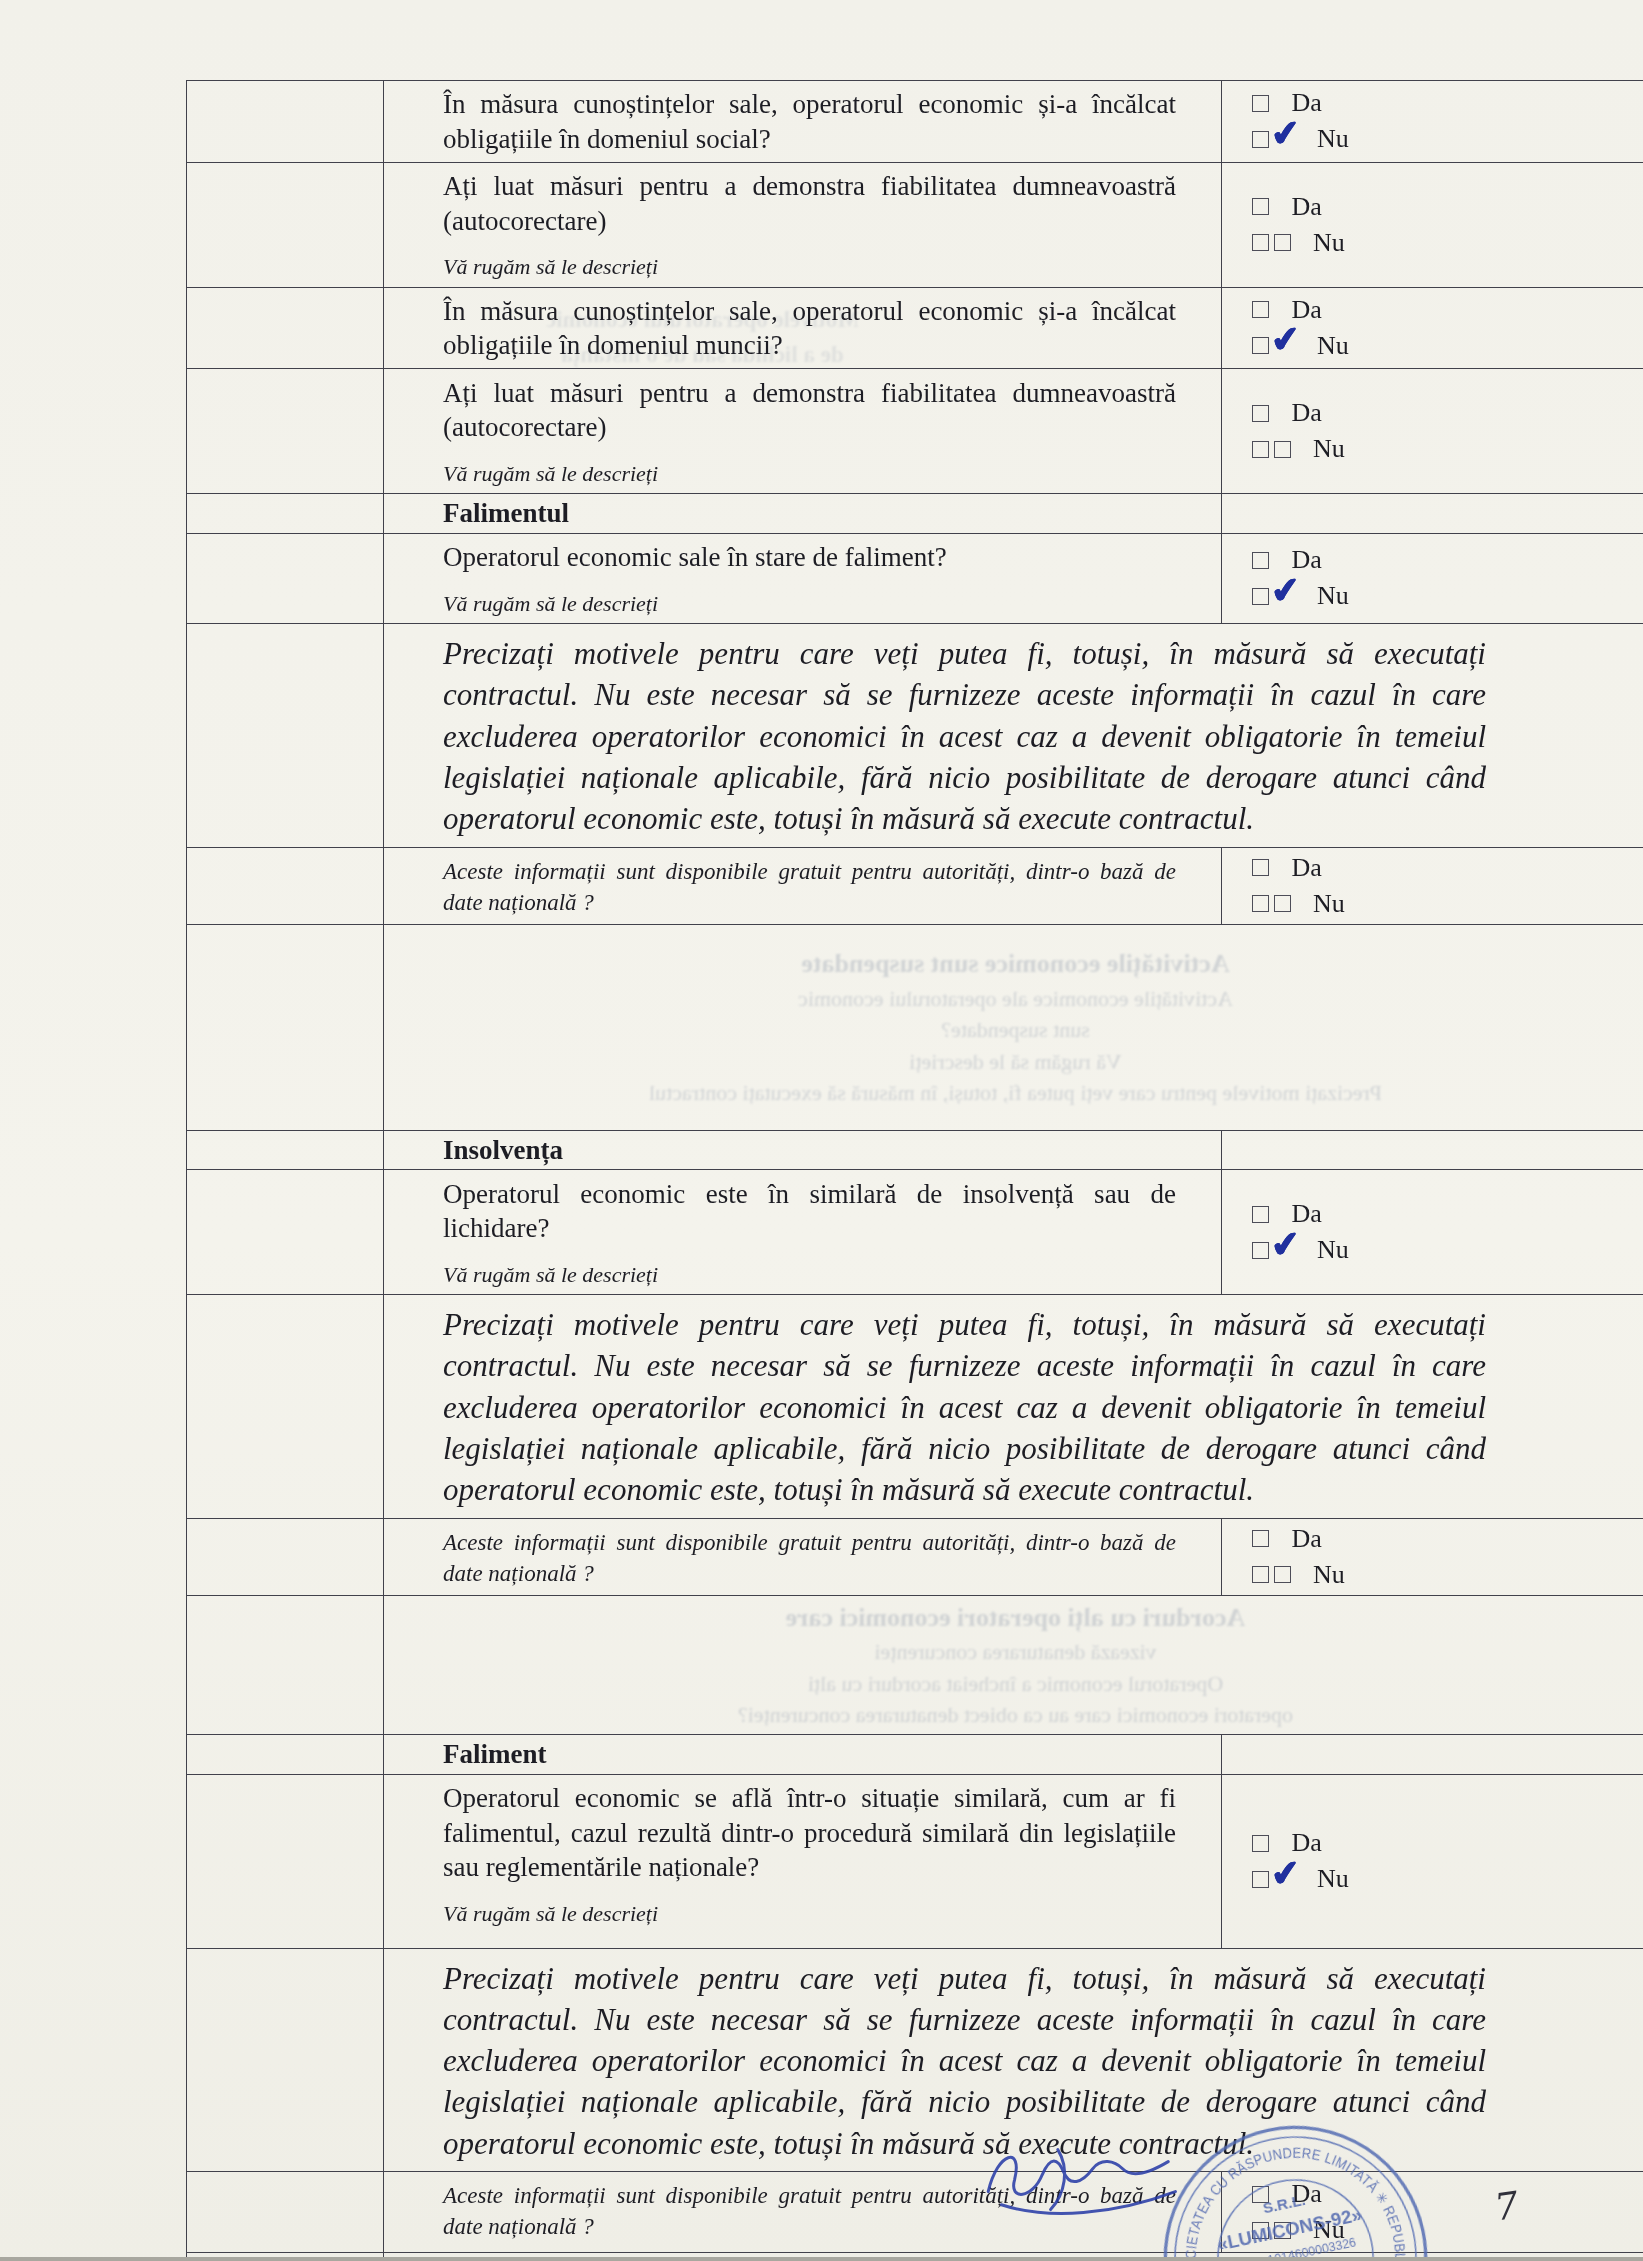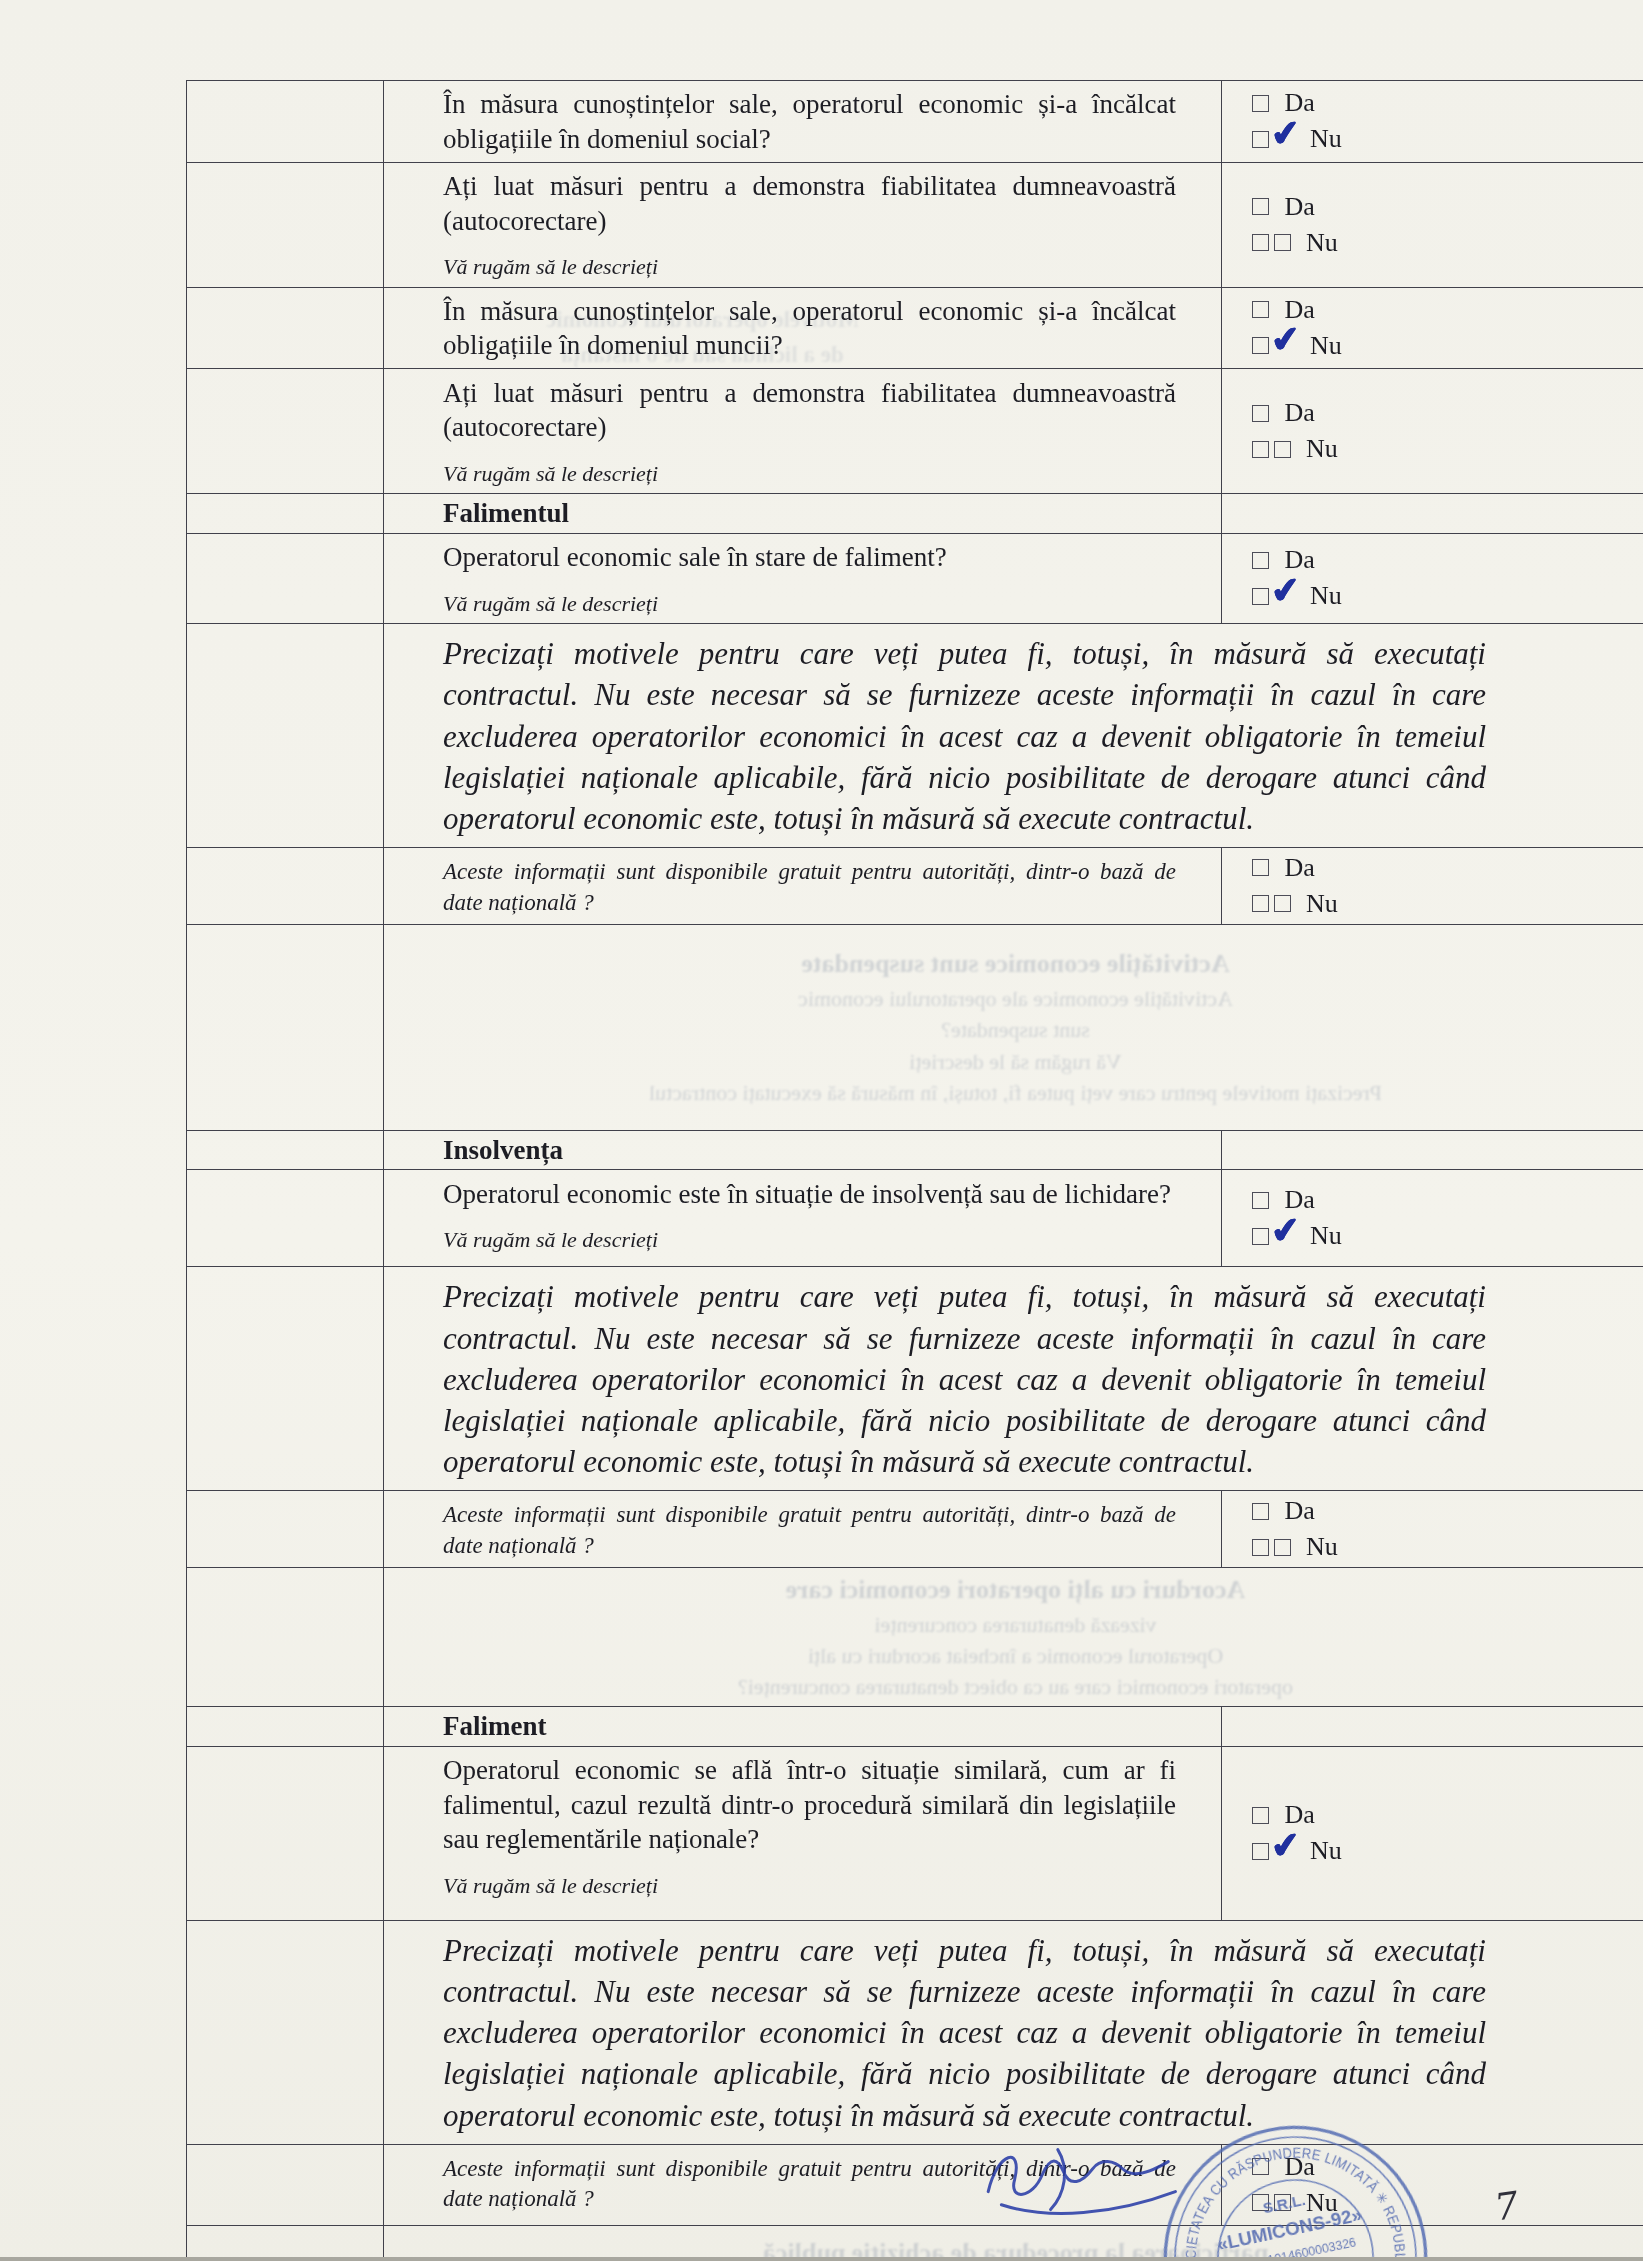--- a/index.html
+++ b/index.html
@@ -42,21 +42,21 @@
   .cb {
     width:17px; height:17px; border:1.9px solid #4d4d58;
     display:inline-block; margin-right:4.5px; background:transparent; flex:0 0 auto;
   }
   .mark {
     color:#20309e; font-weight:bold; font-size:35px; line-height:1;
     transform:translateY(-5.8px) rotate(-6deg);
     text-shadow:0 0 0.6px #20309e;
     margin:0 -1.3px 0 -2.6px; flex:0 0 auto;
   }
-  .olabel { margin-left:11px; }
+  .olabel { margin-left:18px; }
 
   
   td.gapcell { vertical-align:middle; }
   .bleed {
     transform:scaleX(-1);
     color:#47597c; opacity:.20; filter:blur(1px);
     text-align:center; line-height:1.42; font-size:22px;
     pointer-events:none;
   }
   .bleed .bl:first-child { font-weight:bold; font-size:26px; }
@@ -250,21 +250,21 @@
 
       <tr class="h60">
         <td class="empty"></td>
         <td class="section">Insolvența</td>
         <td class="empty"></td>
       </tr>
 
       <tr class="h150">
         <td class="empty"></td>
         <td class="qtext">
-          <div>Operatorul economic este în situație de insolvență sau de lichidare?</div>
+          <div>Operatorul economic este în similară de insolvență sau de lichidare?</div>
           <div class="sub">Vă rugăm să le descrieți</div>
         </td>
         <td class="ans">
           <div class="opt">
             <span class="cb"></span>
               <span class="olabel">Da</span>
           </div>
           <div class="opt">
             <span class="cb"></span>
               <span class="mark">✔</span>

